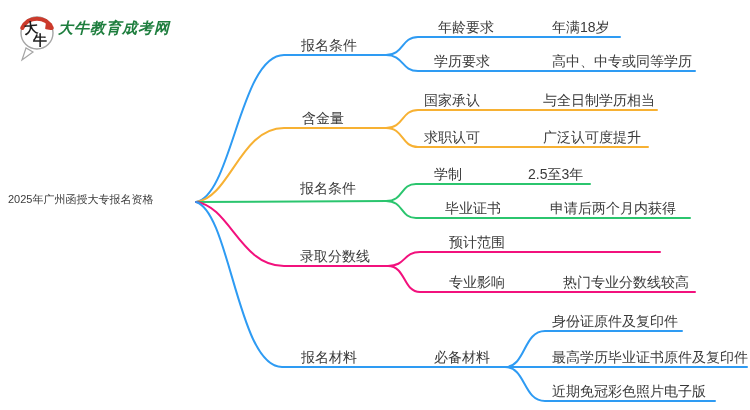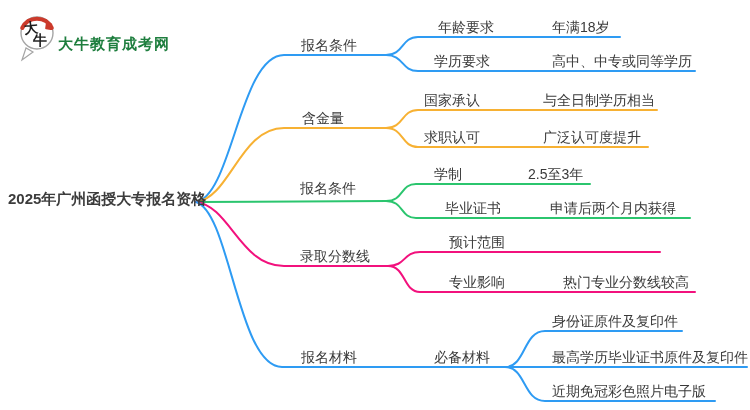--- a/index.html
+++ b/index.html
@@ -14,26 +14,26 @@
   .st-blue{stroke:var(--blue);}
   .st-orange{stroke:var(--orange);}
   .st-green{stroke:var(--green);}
   .st-pink{stroke:var(--pink);}
   .node{
     position:absolute;white-space:nowrap;
     font-size:14px;line-height:18px;color:var(--text);
   }
   .root-label{
     position:absolute;left:8px;top:189px;white-space:nowrap;
-    font-size:15px;line-height:20px;color:#3c3c3c;font-weight:700;
+    font-size:11px;line-height:20px;color:#3c3c3c;font-weight:400;
   }
   
   .logo{position:absolute;left:18px;top:12px;width:200px;height:56px;}
   .logo-bubble{position:absolute;left:0;top:2px;}
-  .logo-texts{position:absolute;left:40px;top:22px;}
+  .logo-texts{position:absolute;left:40px;top:6px;font-style:italic;}
   .logo-title{
     font-size:15px;line-height:19px;font-weight:700;
     color:var(--logo-green);letter-spacing:1px;
   }
   .logo-url{
     font-size:14px;line-height:17px;font-weight:700;
     color:var(--logo-green);letter-spacing:0.2px;
   }
 </style>
 </head>

